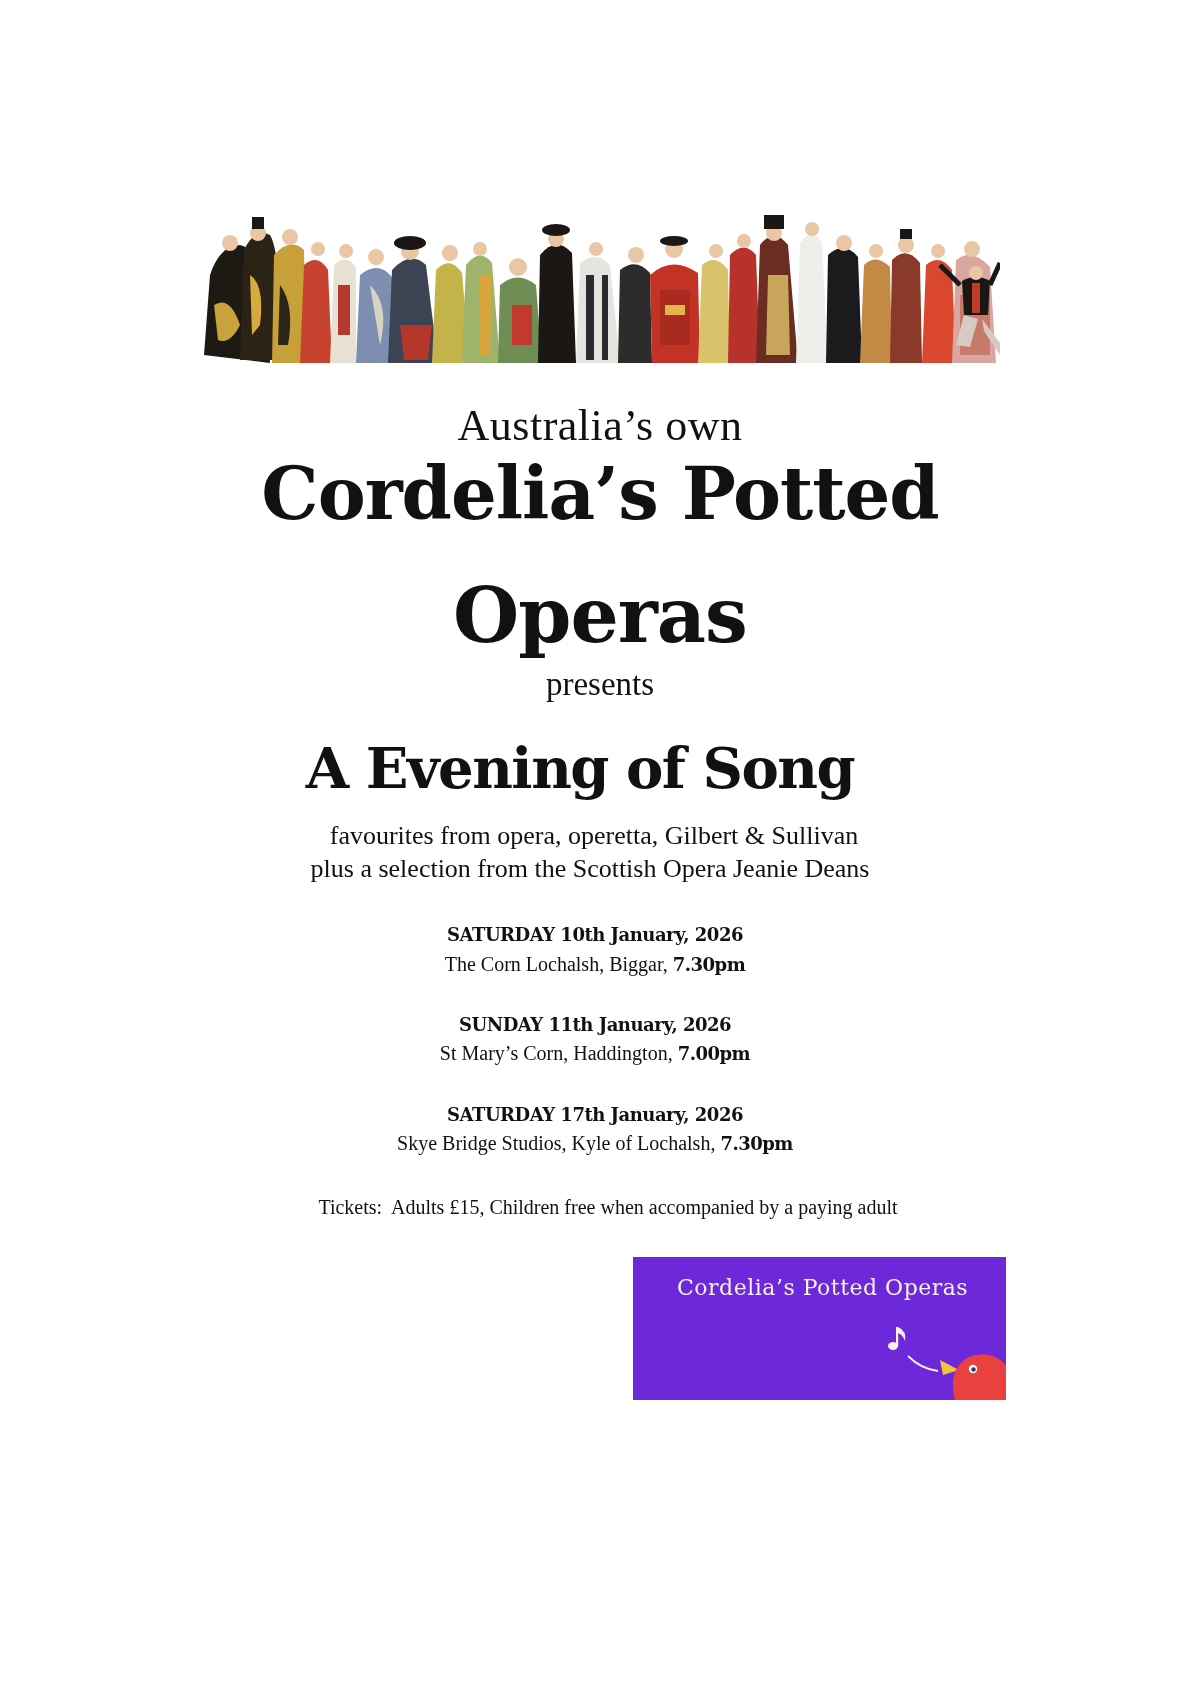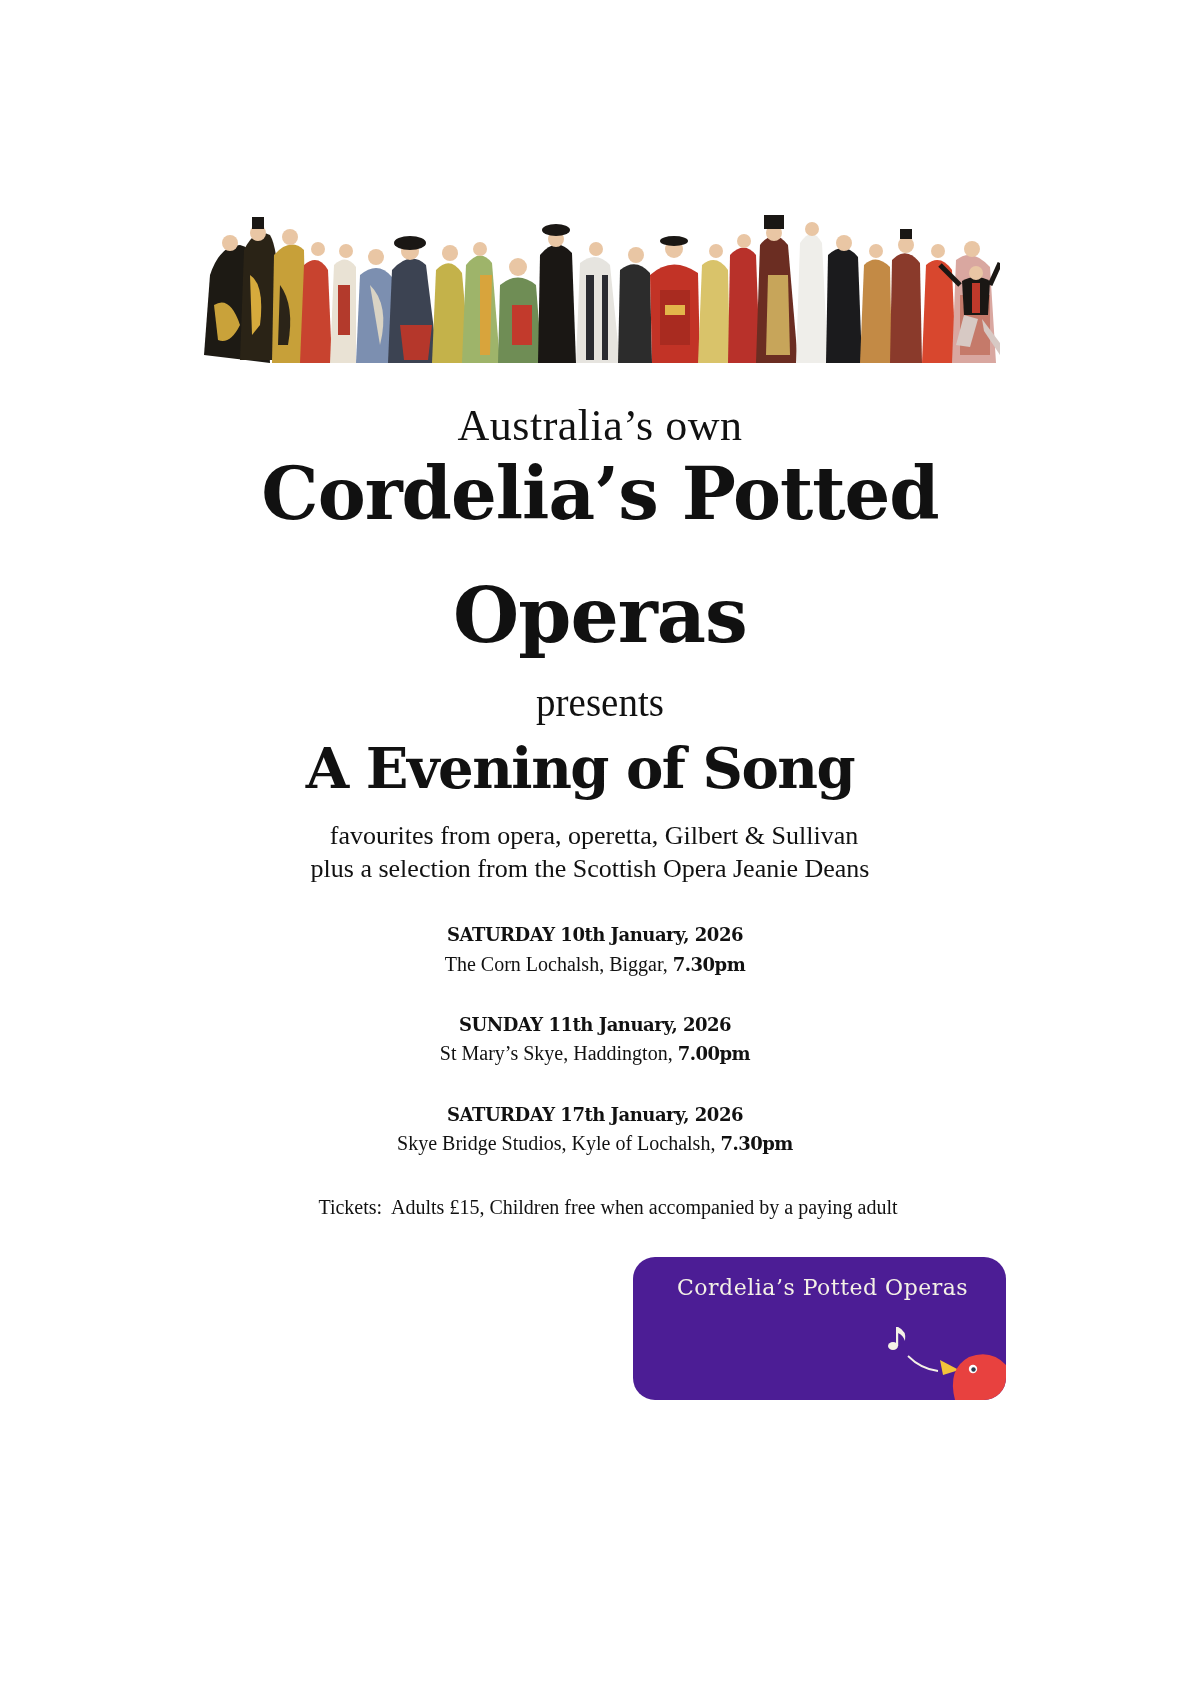--- a/index.html
+++ b/index.html
@@ -7,41 +7,41 @@
   body { position: relative; font-family: "DejaVu Serif", serif; color: #111111; overflow: hidden; }
 
   .banner { position: absolute; left: 200px; top: 215px; width: 800px; height: 150px; }
   .banner svg { width: 100%; height: 100%; display: block; }
 
   .center { position: absolute; left: 0; width: 1200px; text-align: center; }
 
   .subtitle { top: 400px; font-family: "Liberation Serif", serif; font-size: 44px; font-weight: 400; letter-spacing: 0.5px; }
   .title1 { top: 458px; font-family: "DejaVu Serif", serif; font-size: 72px; font-weight: 700; letter-spacing: -1px; line-height: 1; }
   .title2 { top: 578px; font-family: "DejaVu Serif", serif; font-size: 76px; font-weight: 700; letter-spacing: -1px; line-height: 1; }
-  .presents { top: 680px; font-family: "Liberation Serif", serif; font-size: 39px; }
+  .presents { top: 666px; font-family: "Liberation Serif", serif; font-size: 33px; }
   .show-title { top: 738px; left: -20px; font-family: "DejaVu Serif", serif; font-size: 56px; font-weight: 700; letter-spacing: -1.5px; line-height: 1.1; }
 
   .desc { font-family: "Liberation Serif", serif; font-size: 26px; line-height: 1.2; }
   .desc1 { top: 820px; left: -6px; }
   .desc2 { top: 853px; left: -10px; }
 
   .perf-date { font-family: "DejaVu Serif", serif; font-size: 18px; font-weight: 700; letter-spacing: -0.5px; }
   .perf-venue { font-family: "Liberation Serif", serif; font-size: 20px; }
   .perf-venue b { font-family: "DejaVu Serif", serif; font-size: 18px; font-weight: 700; letter-spacing: -0.5px; }
 
   .p1d { top: 924px; left: -5px; }
   .p1v { top: 953px; left: -5px; }
   .p2d { top: 1014px; left: -5px; }
   .p2v { top: 1042px; left: -5px; }
   .p3d { top: 1104px; left: -5px; }
   .p3v { top: 1132px; left: -5px; }
 
   .tickets { top: 1196px; left: 8px; font-family: "Liberation Serif", serif; font-size: 20px; white-space: pre; }
 
-  .logo-box { position: absolute; left: 633px; top: 1257px; width: 373px; height: 143px; background: #4c1d95; overflow: hidden; border-radius: 22px; }
+  .logo-box { position: absolute; left: 633px; top: 1257px; width: 373px; height: 143px; background: #6d28d9; overflow: hidden; }
   .logo-text { position: absolute; left: 44px; top: 18px; color: #f4f1e6; font-family: "DejaVu Serif", serif; font-size: 22px; font-weight: 300; letter-spacing: 0.5px; }
   .logo-art { position: absolute; left: 0; top: 0; width: 373px; height: 143px; }
 </style>
 </head>
 <body>
 
 <div class="banner">
   <svg viewBox="0 0 800 150" preserveAspectRatio="none">
 
     <g>
@@ -140,21 +140,21 @@
 <div class="center desc desc1">favourites from opera, operetta, Gilbert &amp; Sullivan</div>
 <div class="center desc desc2">plus a selection from the Scottish Opera Jeanie Deans</div>
 
 <div class="center perf-date p1d">SATURDAY 10th January, 2026</div>
 <div class="center perf-venue p1v">
   <span>The Corn Lochalsh, Biggar, </span><b>7.30pm</b>
 </div>
 
 <div class="center perf-date p2d">SUNDAY 11th January, 2026</div>
 <div class="center perf-venue p2v">
-  <span>St Mary’s Skye, Haddington, </span><b>7.00pm</b>
+  <span>St Mary’s Corn, Haddington, </span><b>7.00pm</b>
 </div>
 
 <div class="center perf-date p3d">SATURDAY 17th January, 2026</div>
 <div class="center perf-venue p3v">
   <span>Skye Bridge Studios, Kyle of Lochalsh, </span><b>7.30pm</b>
 </div>
 
 <div class="center tickets">Tickets:  Adults £15, Children free when accompanied by a paying adult</div>
 
 <div class="logo-box">

